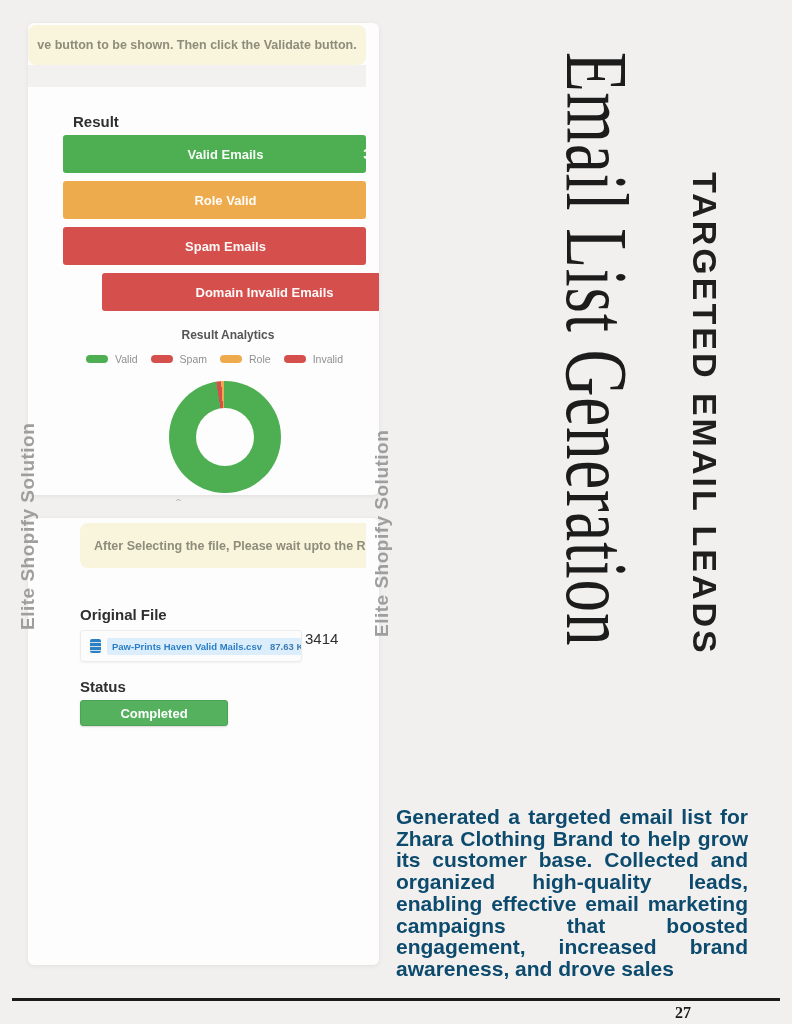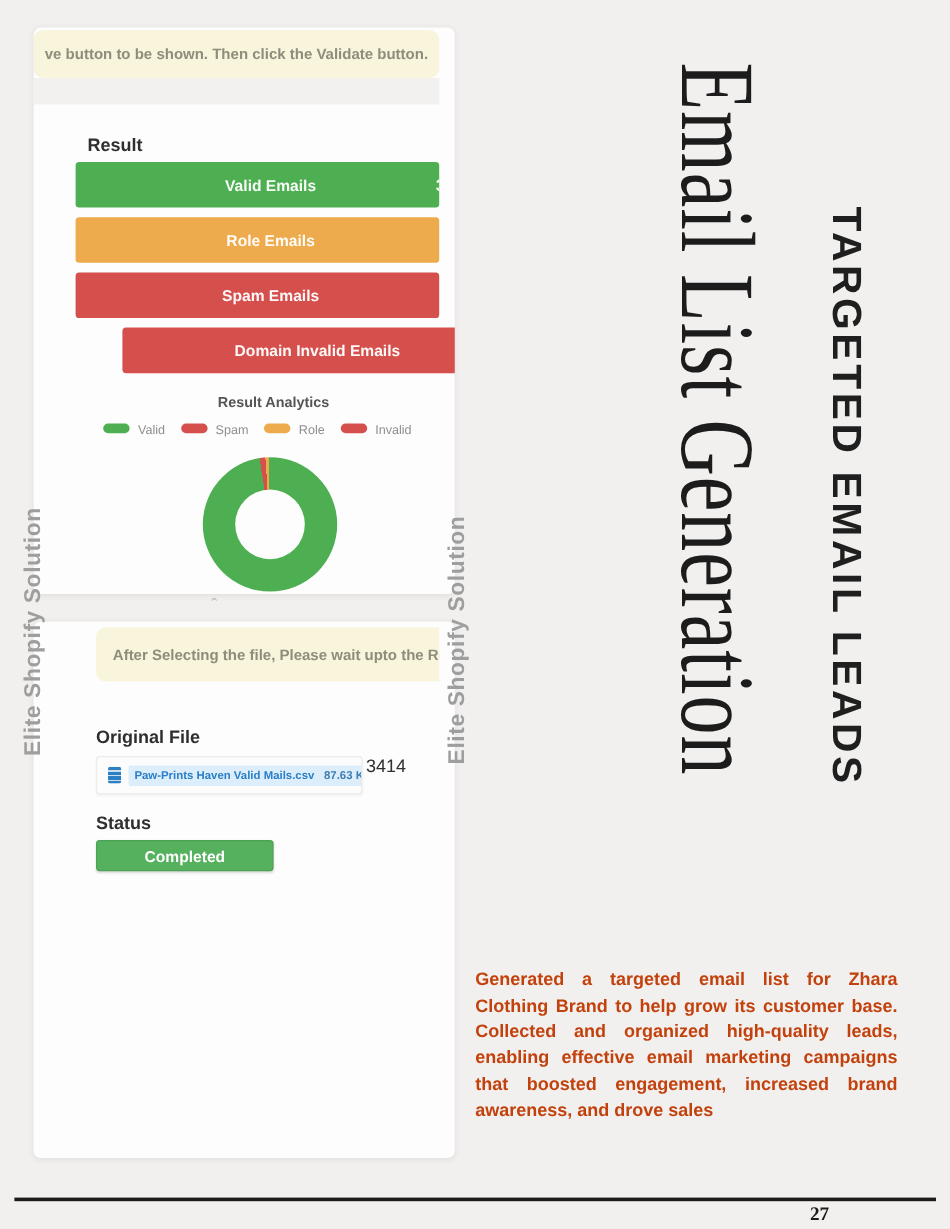--- a/index.html
+++ b/index.html
@@ -40,21 +40,21 @@
   .bar-orange { background:#eeab4d; }
   .bar-red    { background:#d5504c; }
   .bar-badge  { position:absolute; right:-5px; top:50%; transform:translateY(-50%);
                 font-size:14px; font-weight:700; color:#fff; }
 
   .analytics-title { position:absolute; left:60px; top:305px; width:280px;
                      text-align:center; font-size:12px; font-weight:600; color:#555; }
 
   .legend { position:absolute; left:35px; top:330px; width:303px;
             display:flex; justify-content:center; align-items:center; gap:13px; }
-  .legend-item { display:flex; gap:7px; }
+  .legend-item { display:flex; align-items:center; gap:7px; }
   .swatch { width:22px; height:8px; border-radius:4px; }
   .sw-green{background:#4daf51;} .sw-red{background:#d5504c;} .sw-orange{background:#eeab4d;}
   .legend-label { font-size:10.5px; color:#8f8f8f; }
 
   .donut {
     position:absolute; left:141px; top:358px; width:112px; height:112px; border-radius:50%;
     background:conic-gradient(from -9deg, #d5504c 0deg 5deg, #eeab4d 5deg 8deg, #4daf51 8deg 360deg);
   }
   .donut::after {
     content:""; position:absolute; inset:27px; border-radius:50%; background:#fdfdfd;
@@ -107,22 +107,22 @@
   }
   .sub-title {
     position:absolute; left:722px; top:172px;
     transform:rotate(90deg); transform-origin:0 0;
     white-space:nowrap; line-height:1;
     font-size:34px; font-weight:800; letter-spacing:3px; color:#1f1f1f;
   }
 
   .description {
     position:absolute; left:396px; top:806px; width:352px;
-    font-size:15px; font-weight:700; line-height:21.7px;
-    text-align:justify; color:#c2410c;
+    font-size:21px; font-weight:700; line-height:21.7px;
+    text-align:justify; color:#0c4a6e;
   }
 
   
   .footer-rule { position:absolute; left:12px; top:998px; width:768px; height:3px; background:#1b1b1b; }
   .page-number { position:absolute; left:663px; top:1004px; width:40px; text-align:center;
                  font-family:"Liberation Serif", serif; font-size:16px; font-weight:700; color:#1b1b1b; }
 </style>
 </head>
 <body>
 
@@ -134,21 +134,21 @@
     </div>
     <div class="gray-strip"></div>
 
     <div class="section-label" style="left:45px; top:90px;">Result</div>
 
     <div class="bar bar-green" style="top:112px;">
       <span>Valid Emails</span>
       <span class="bar-badge">3</span>
     </div>
     <div class="bar bar-orange" style="top:158px;">
-      <span>Role Emails</span>
+      <span>Role Valid</span>
     </div>
     <div class="bar bar-red" style="top:204px;justify-content:center;">
       <span>Spam Emails</span>
     </div>
     <div class="bar bar-red" style="top:250px;margin-left:39px;">
       <span>Domain Invalid Emails</span>
     </div>
 
     <div class="analytics-title">Result Analytics</div>
 

